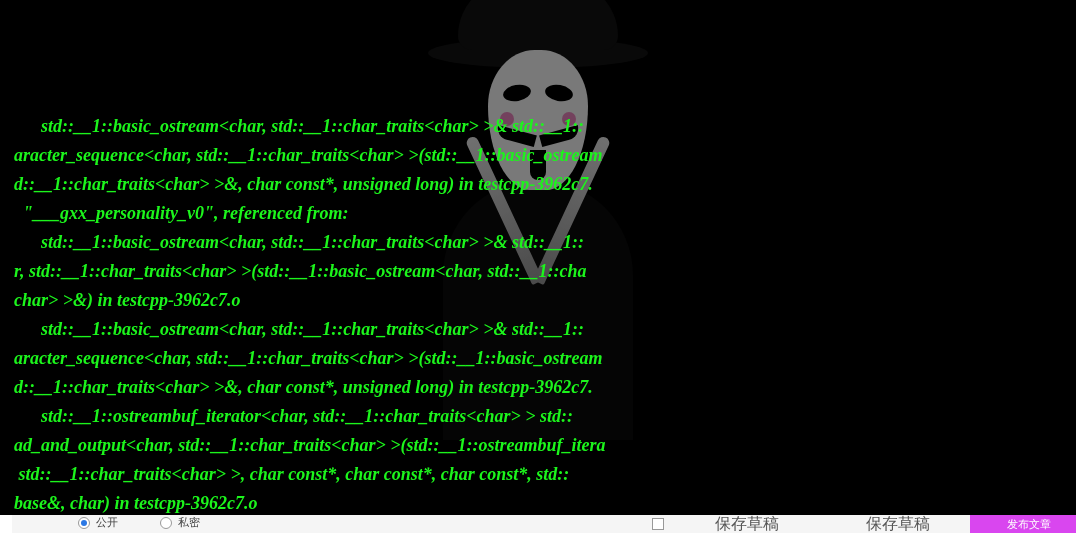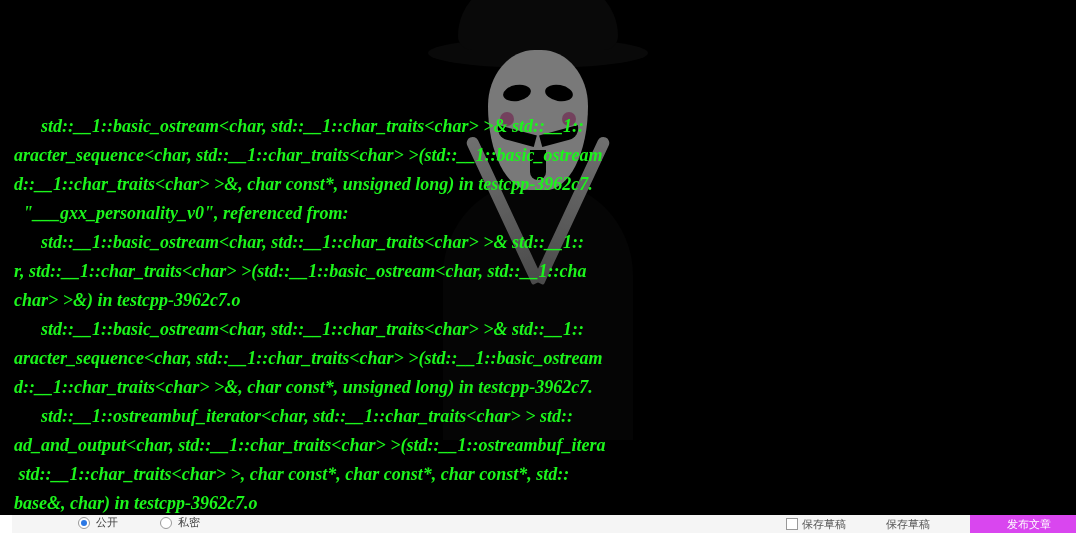--- a/index.html
+++ b/index.html
@@ -175,22 +175,23 @@
     }
     .chk {
       width: 12px;
       height: 12px;
       border: 1px solid #999;
       background: #fff;
       margin-right: 4px;
     }
     .draft-lbl {
       color: #555;
-      font-size: 11px;
+      font-size: 16px;
       margin-right: 40px;
+      margin-left: 47px;
     }
     .publish-btn {
       width: 118px;
       height: 18px;
       background: #d946ef;
       color: #fff;
       display: flex;
       align-items: center;
       justify-content: center;
       font-size: 11px;

